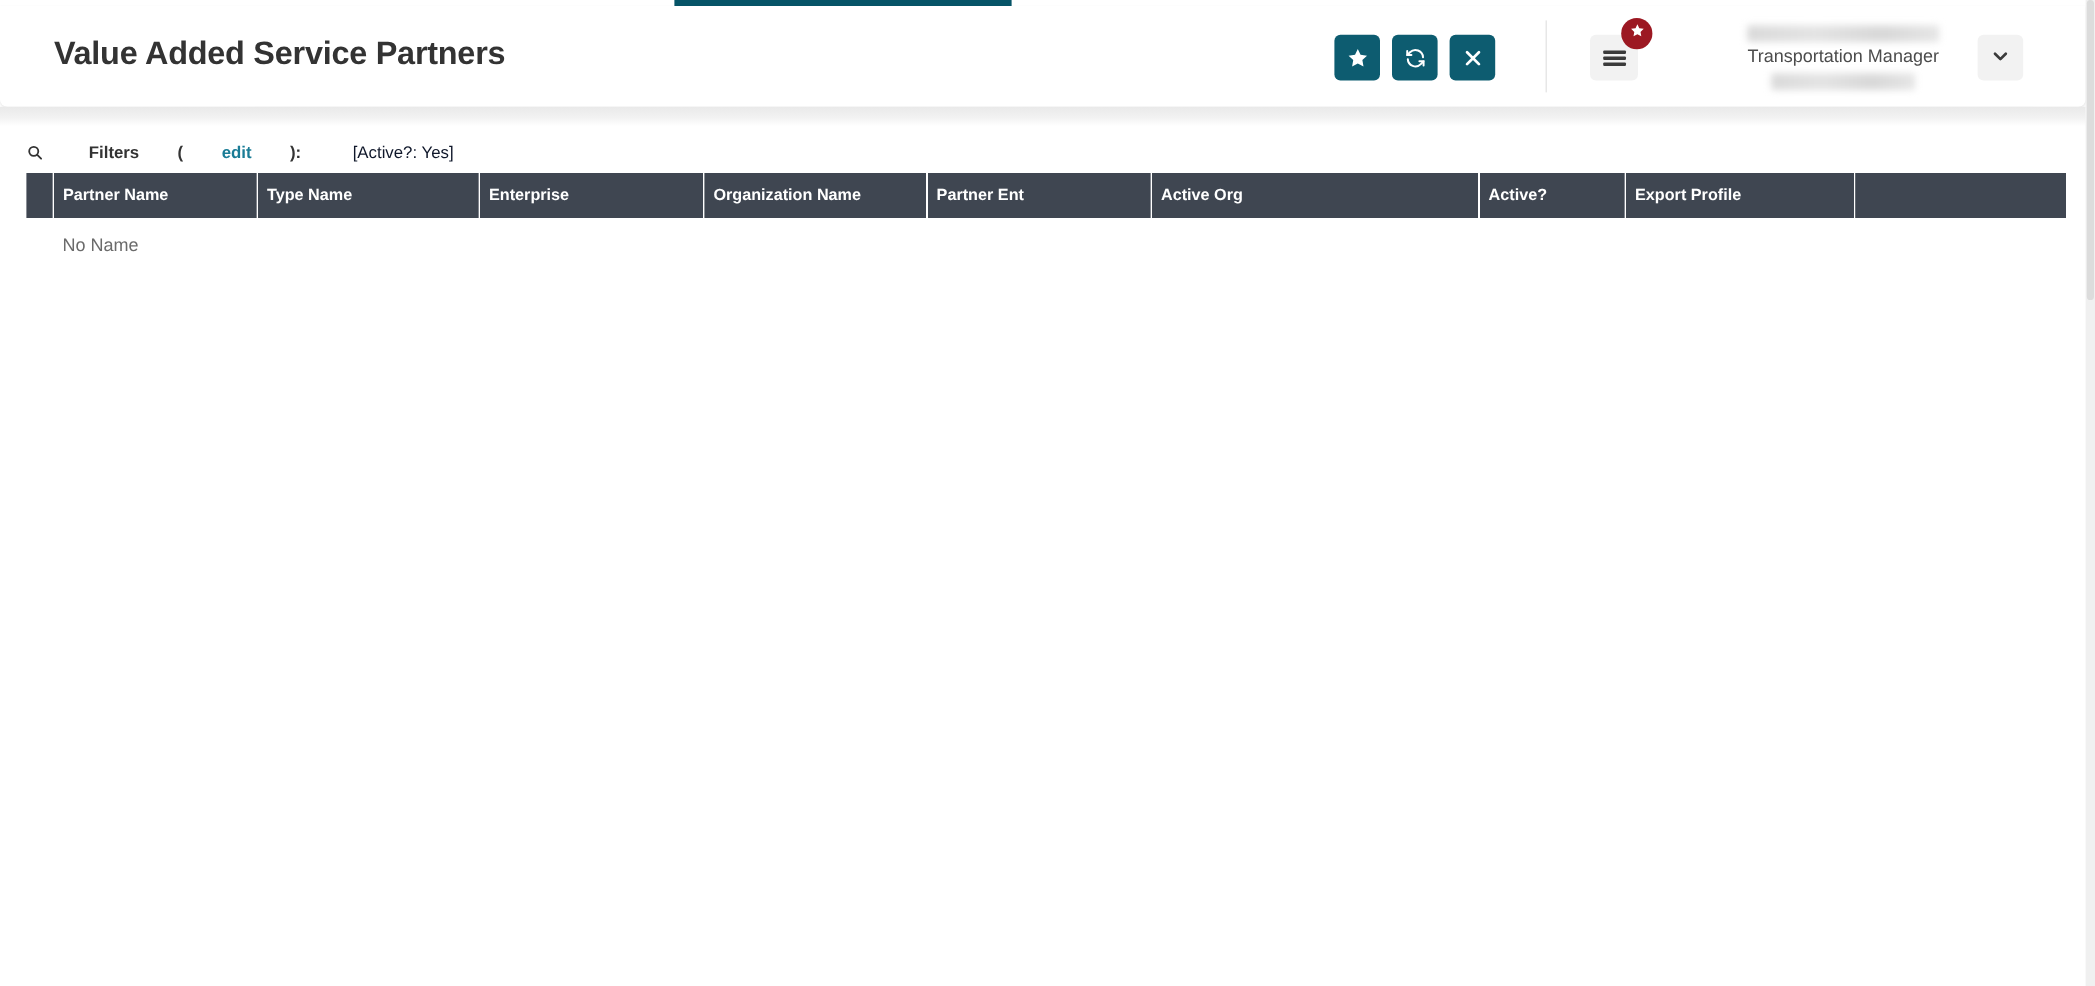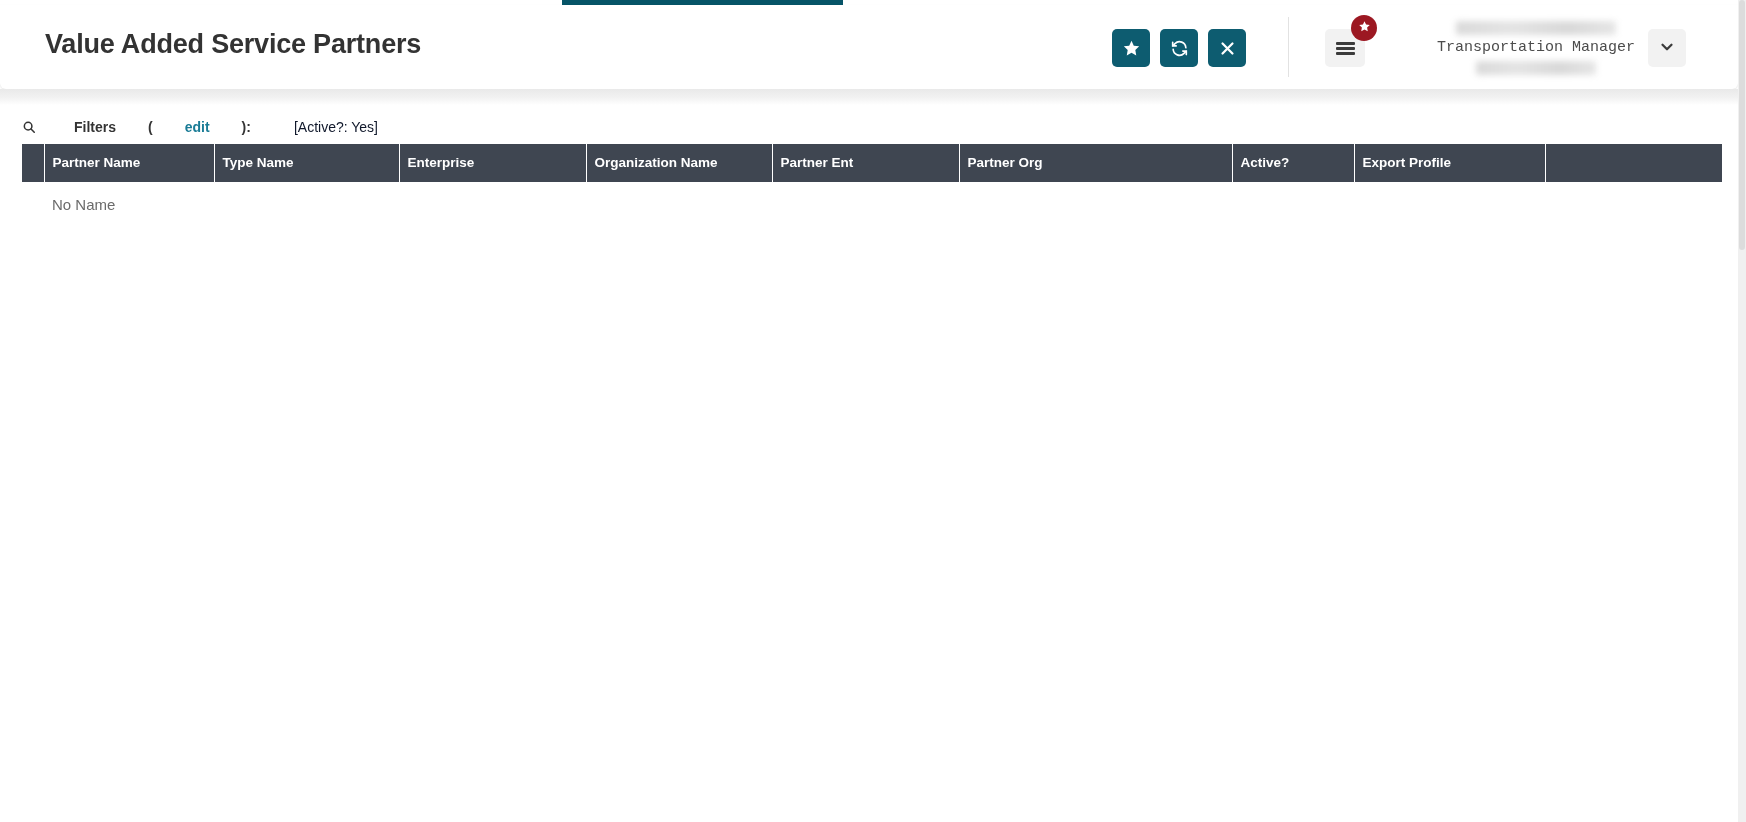--- a/index.html
+++ b/index.html
@@ -154,21 +154,20 @@
     background: linear-gradient(90deg,#dadada 0%,#e4e4e4 35%,#d8d8d8 70%,#e6e6e6 100%);
     filter: blur(3px);
   }
   .user-name-redacted { width: 160px; margin-bottom: 3px; }
   .user-sub-redacted  { width: 120px; margin-top: 3px; }
   .user-role {
     font-size: 15px;
     color: #4c4c4c;
     white-space: nowrap;
     line-height: 20px;
-    font-family: Liberation Mono, monospace;
   }
 
   .user-caret-btn {
     position: absolute;
     left: 1648px;
     top: 24px;
     width: 38px;
     height: 38px;
     background: #f2f2f2;
     border: none;
@@ -414,21 +413,21 @@
             <col style="width: 177px;">
           </colgroup>
         <thead>
           <tr>
               <th class="spacer-col"></th>
               <th>Partner Name</th>
               <th>Type Name</th>
               <th>Enterprise</th>
               <th>Organization Name</th>
               <th>Partner Ent</th>
-              <th>Partner Org</th>
+              <th>Active Org</th>
               <th>Active?</th>
               <th>Export Profile</th>
               <th class="spacer-col"></th>
             </tr>
         </thead>
         <tbody>
           <tr class="no-data-row">
             <td></td>
             <td colspan="9">No Name</td>
           </tr>

